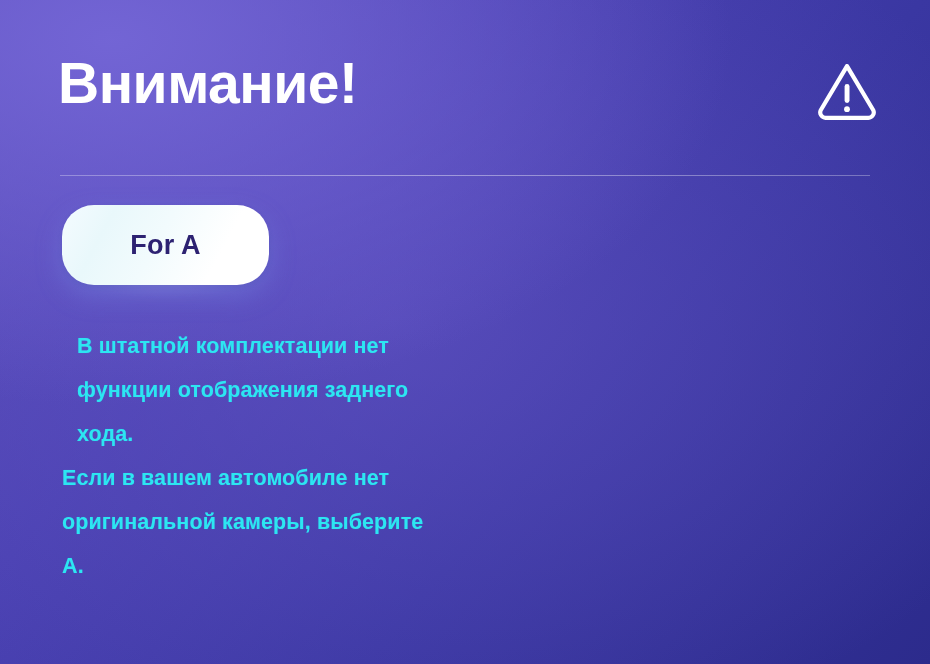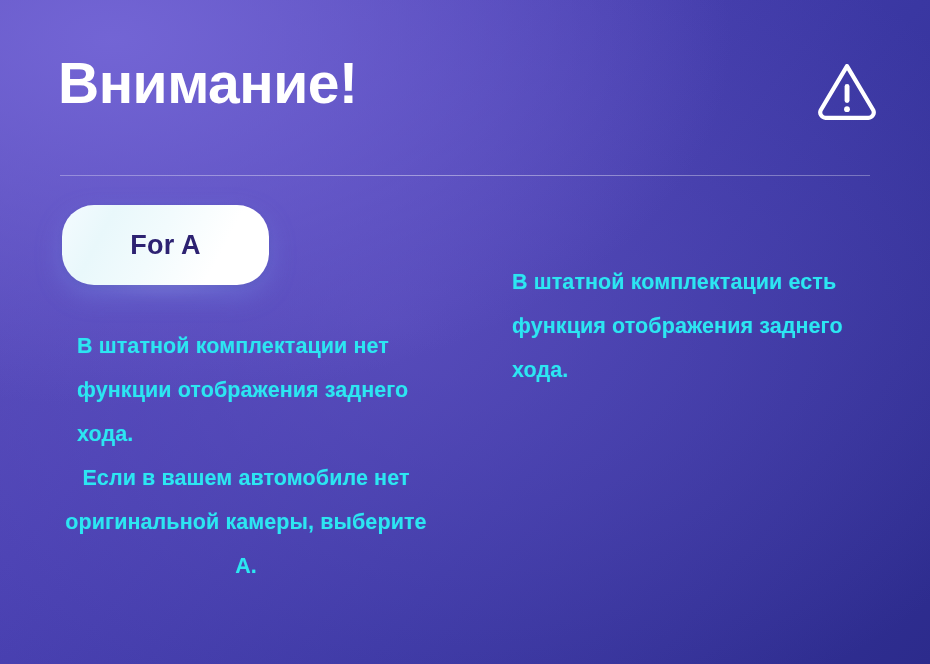--- a/index.html
+++ b/index.html
@@ -152,21 +152,21 @@
     width: 368px;
     color: #2ce6f2;
     font-size: 21.5px;
     font-weight: bold;
     line-height: 44px;
     letter-spacing: 0.1px;
     text-shadow: 0 0 1px rgba(44,230,242,0.35);
   }
 
   .para.first { margin-top: 55px; margin-left: 15px; }
-  .para.second { margin-top: 0px; text-align: center; }
+  .para.second { margin-top: 0px; }
 </style>
 </head>
 <body>
 
 <div id="slide">
 
   <div id="header" class="layer">
 
     <h1 id="page-title">Внимание!</h1>
 
@@ -188,17 +188,16 @@
         <div class="pill-glow"></div>
         <div class="pill">
           <span class="pill-label">For A</span>
         </div>
       </div>
       <p class="para first">В штатной комплектации нет функции отображения заднего хода.</p>
       <p class="para second">Если в вашем автомобиле нет оригинальной камеры, выберите A.</p>
     </div>
 
     <div class="column col-b">
-      <p class="para first">В штатной комплектации есть функция отображения заднего хода.</p>
     </div>
 
   </div>
 </div>
 
 </body></html>

